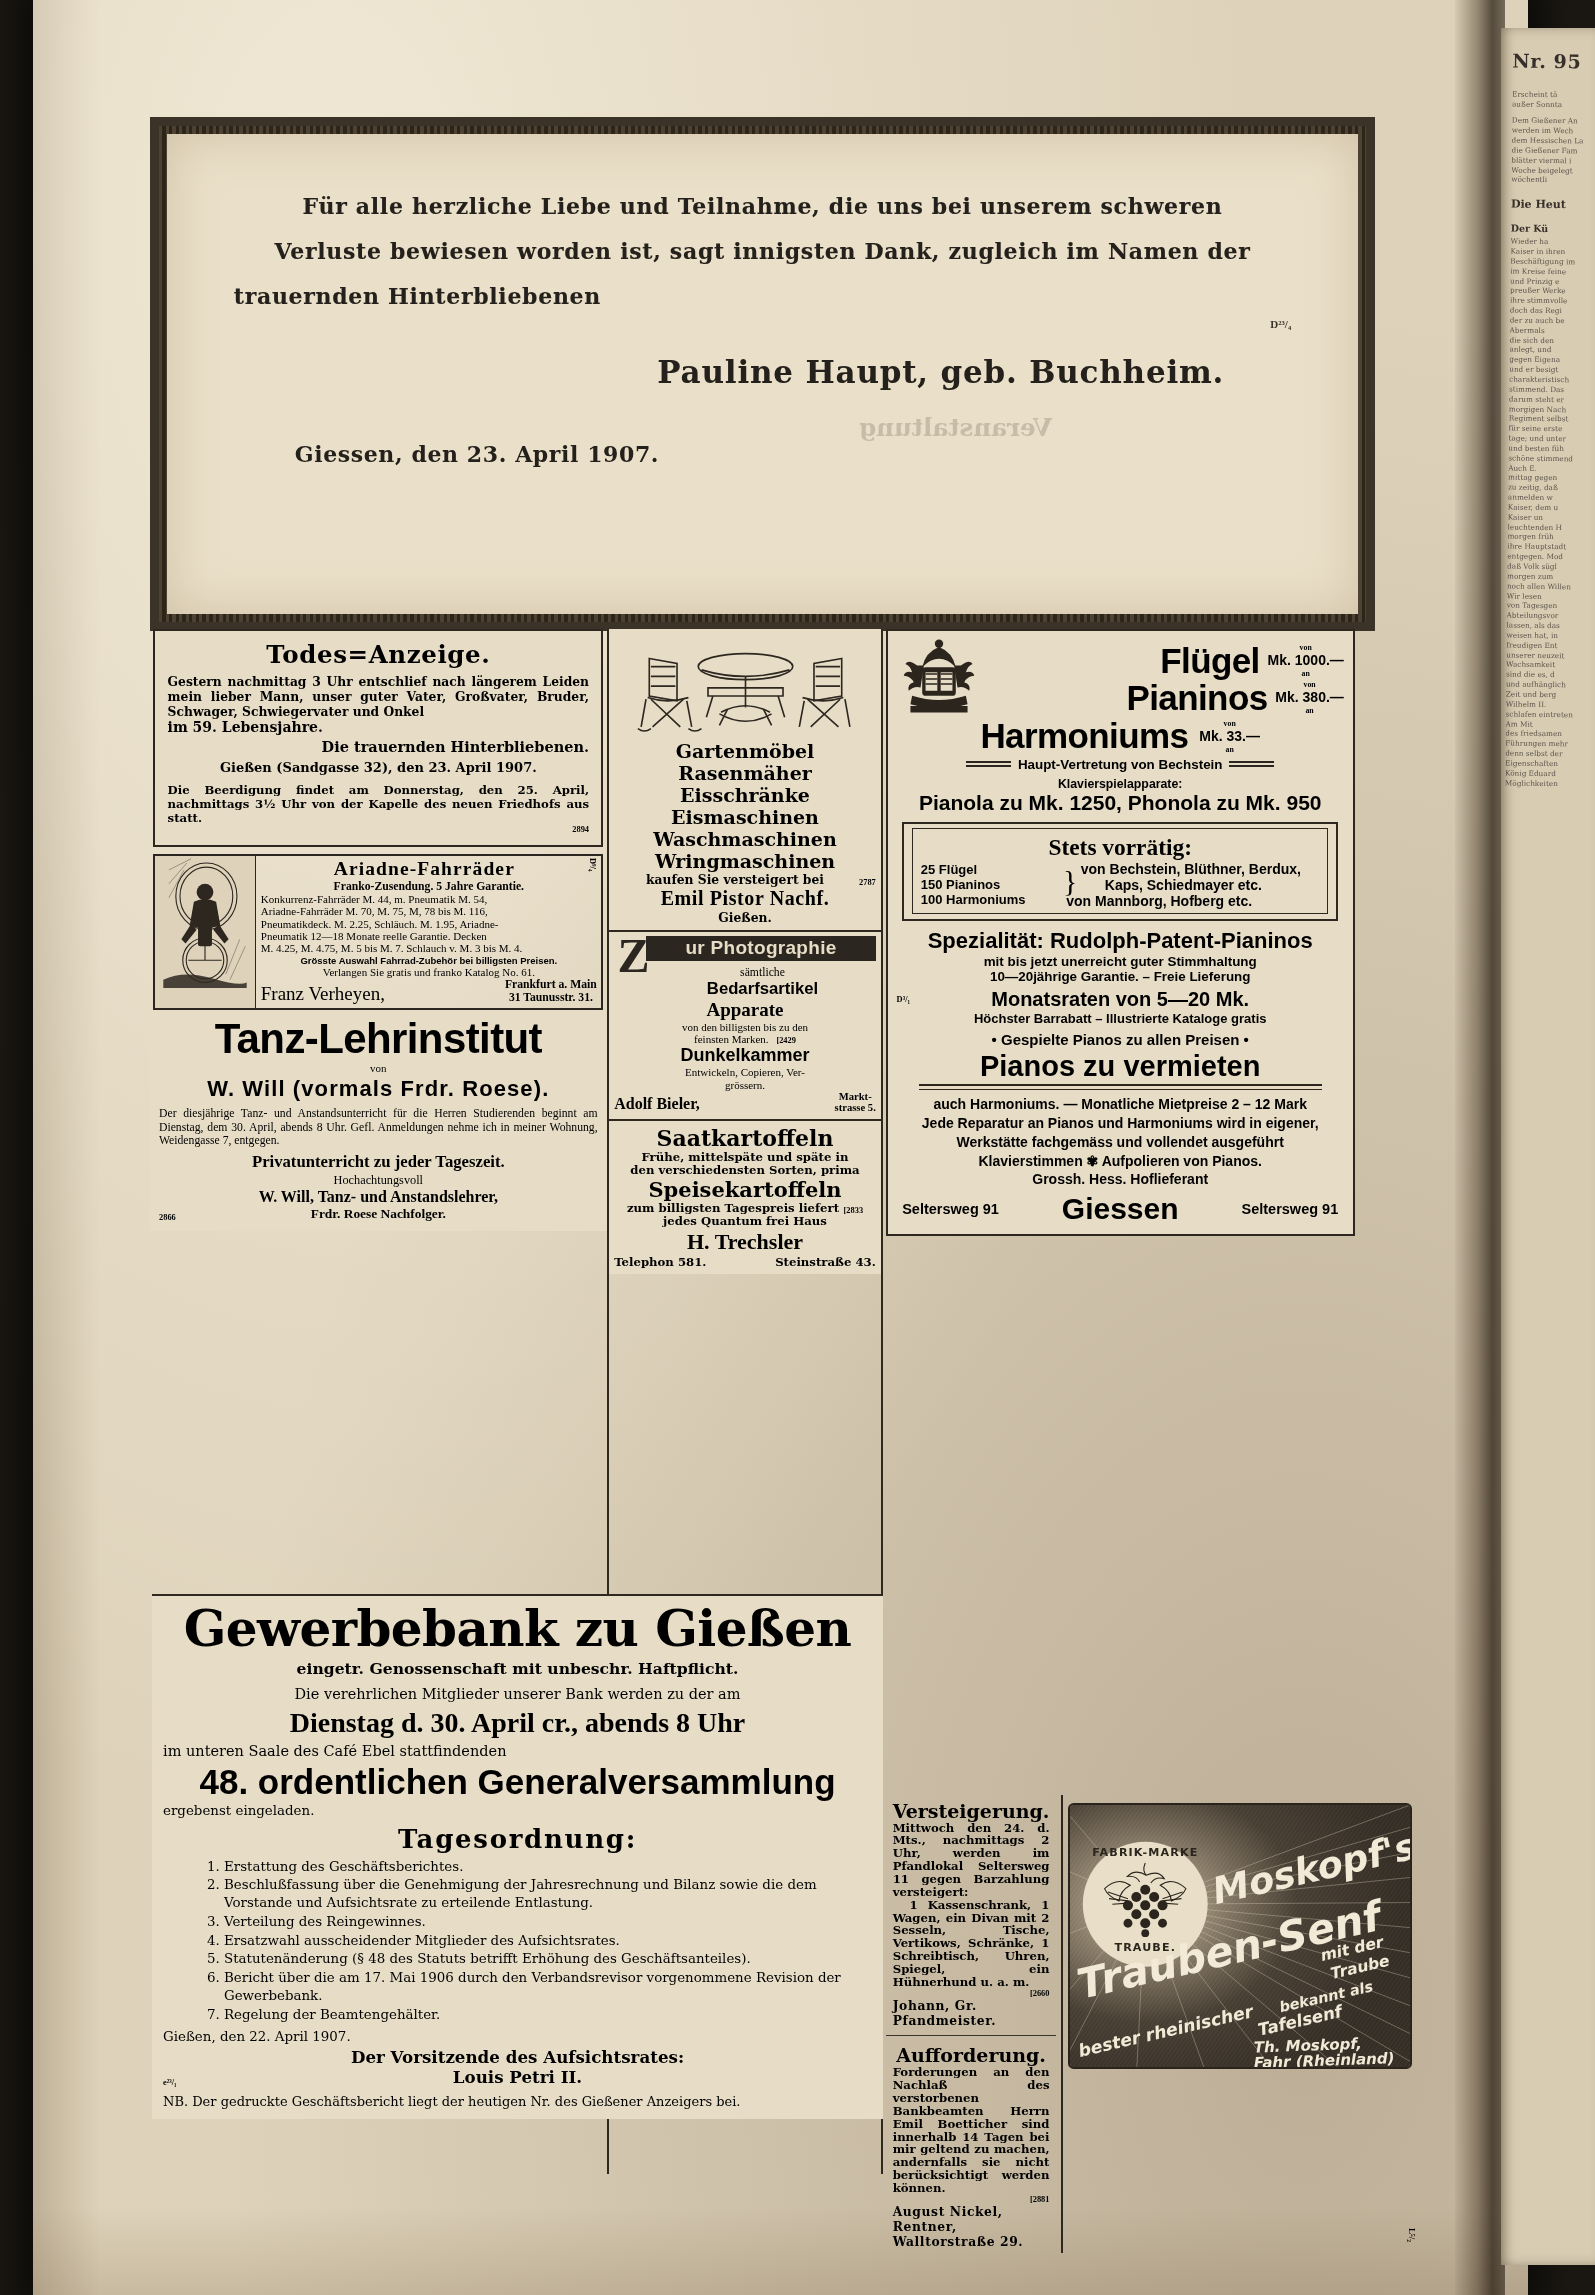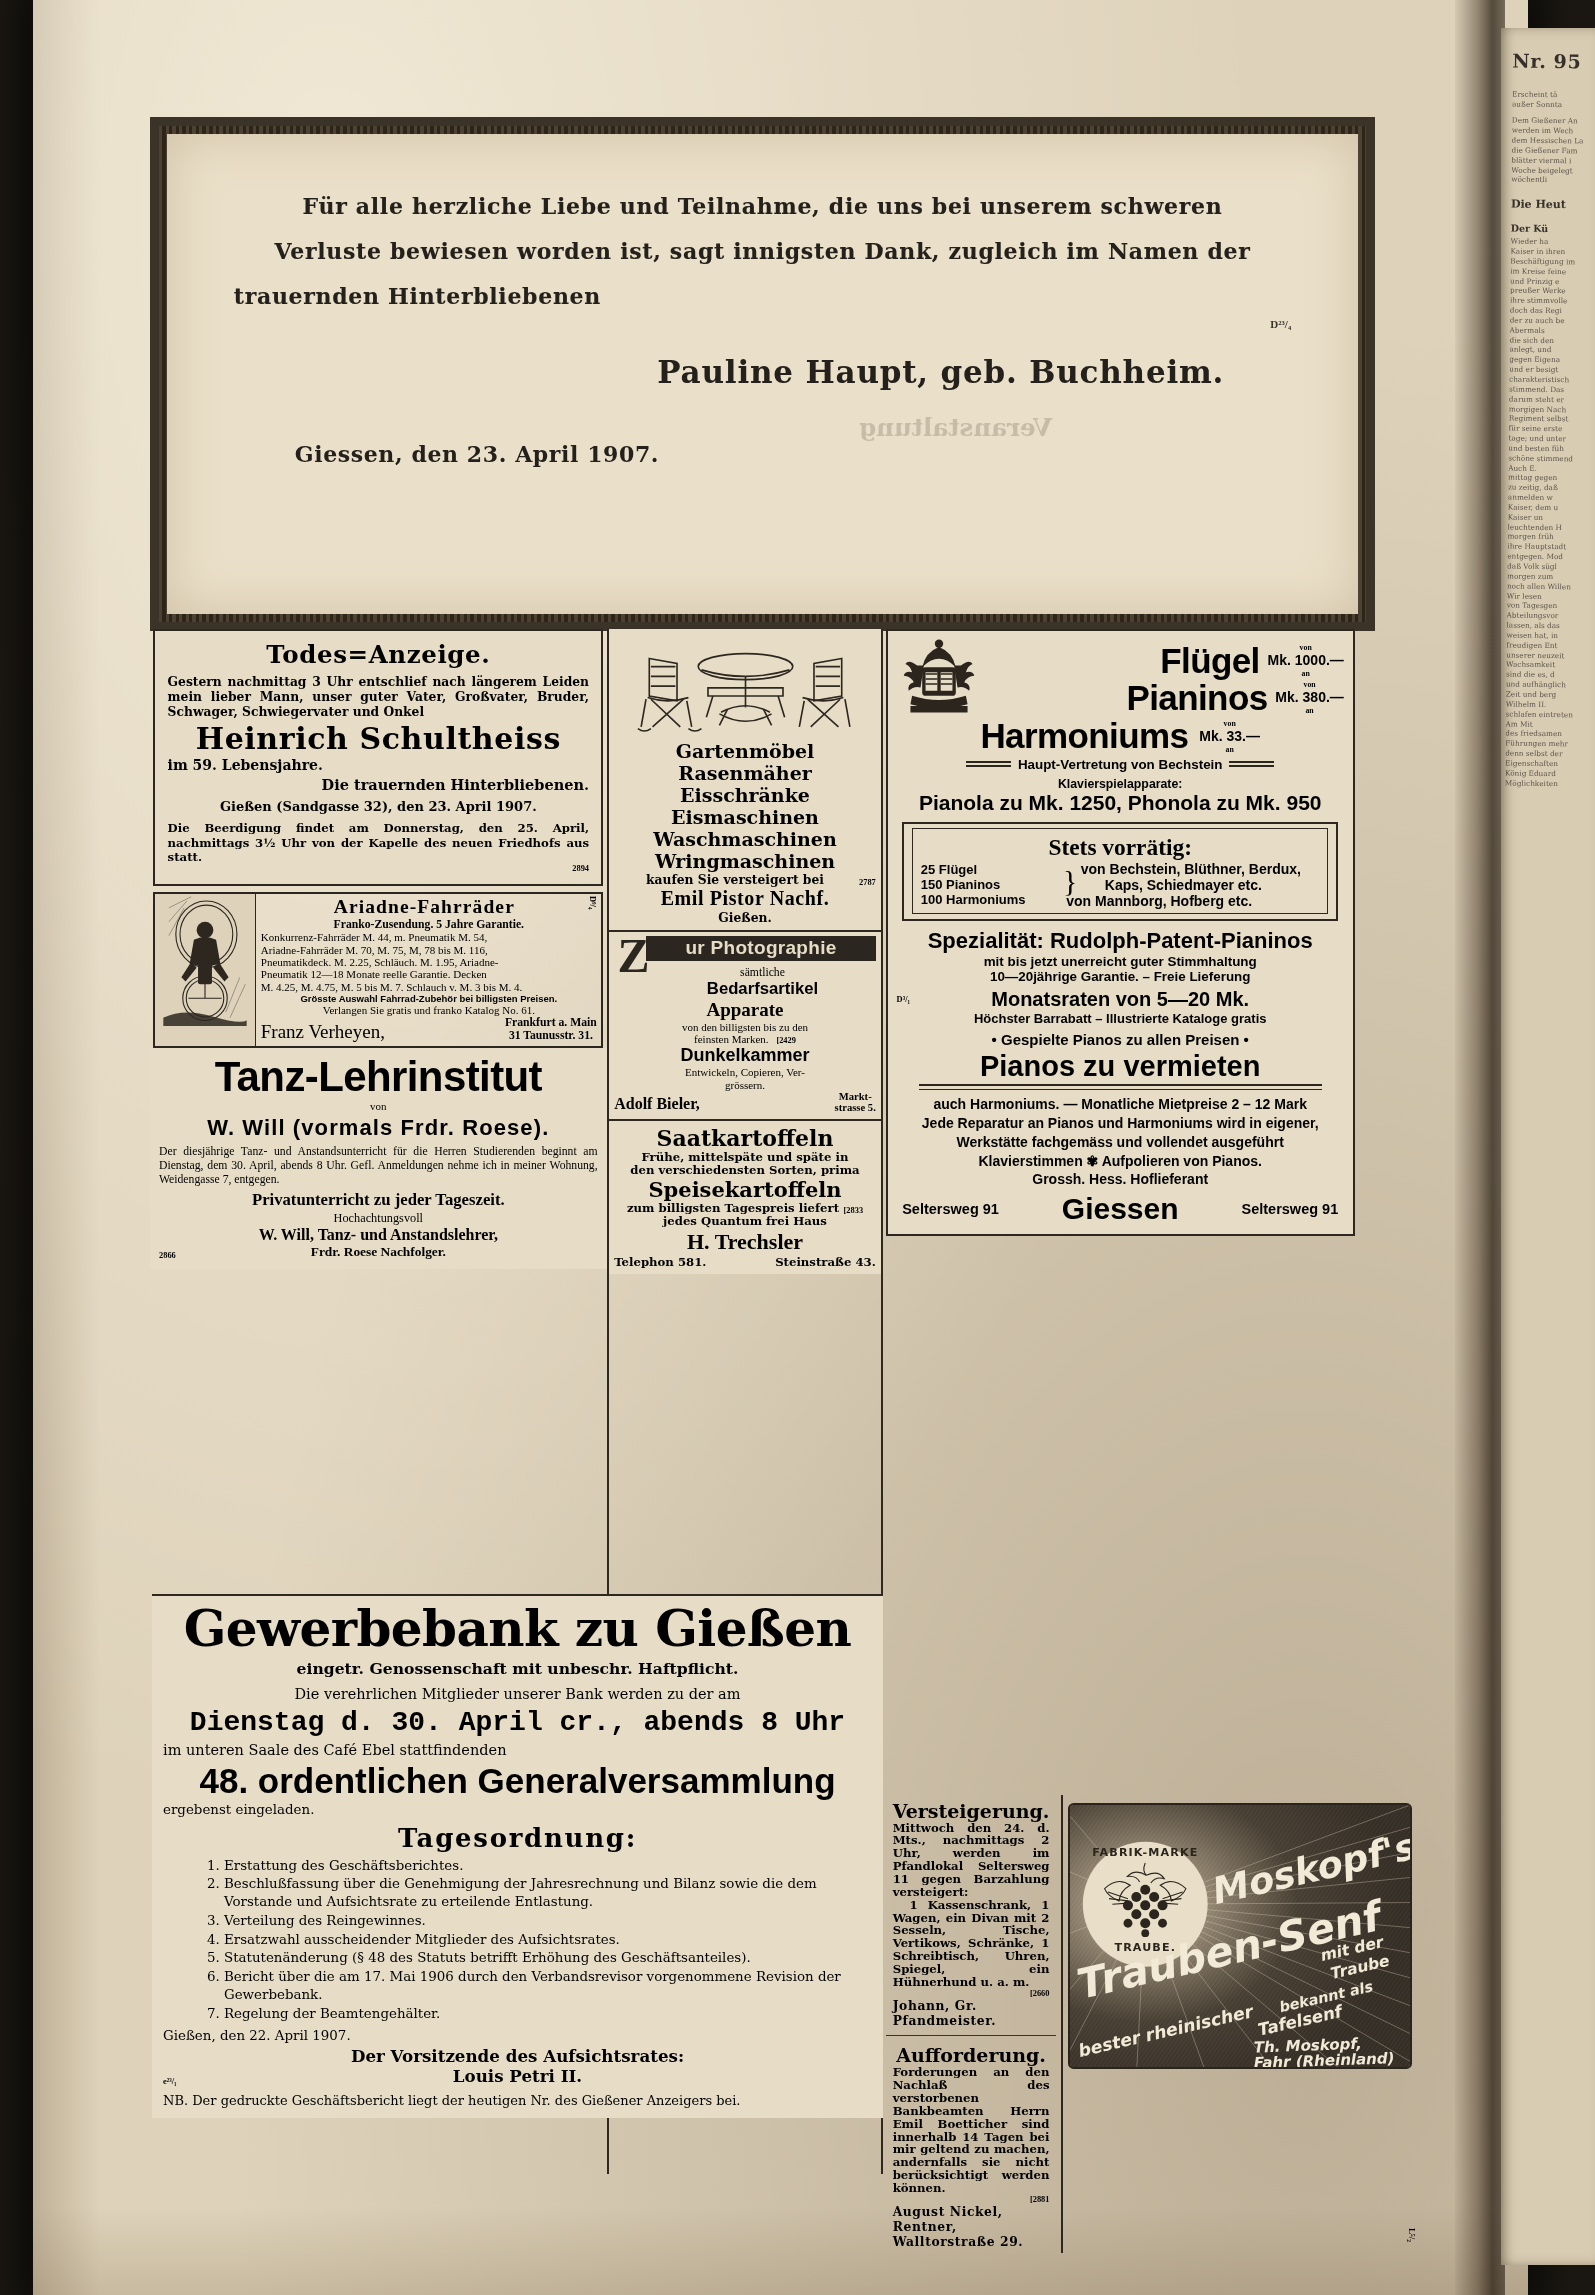--- a/index.html
+++ b/index.html
@@ -113,21 +113,21 @@
   .tz-sig{font-size:16px;font-weight:700;text-align:center;font-family:"Liberation Serif",serif;}
   .tz-sig2{font-size:13.4px;font-weight:700;text-align:center;font-family:"Liberation Serif",serif;}
   
   .gb{padding:7.8px 11px 10px;}
   .gb-h{font-size:50px;font-weight:700;text-align:center;line-height:1;
     font-family:"DejaVu Serif",serif;letter-spacing:-0.6px;}
   .gb-sub{font-size:15.6px;font-weight:700;text-align:center;margin-top:5.6px;
     font-family:"DejaVu Serif",serif;}
   .gb-p{font-size:14.5px;text-align:center;margin-top:7.8px;font-family:"DejaVu Serif",serif;}
   .gb-date{font-size:28px;font-weight:700;text-align:center;margin:4.5px 0;
-    font-family:Liberation Mono, monospace;}
+    font-family:Liberation Serif, serif;}
   .gb-p2{font-size:14.5px;font-family:"DejaVu Serif",serif;}
   .gb-gv{font-size:35px;font-weight:700;text-align:center;line-height:1.05;
     font-family:"Liberation Sans",sans-serif;margin:4.5px 0 2.2px;}
   .gb-inv{font-size:13.4px;font-family:"DejaVu Serif",serif;}
   .gb-to{font-size:26px;font-weight:700;text-align:center;margin:6.7px 0 3.3px;
     font-family:"DejaVu Serif",serif;letter-spacing:1.7px;}
   .gb-ol{font-size:13.4px;line-height:1.32;font-family:"DejaVu Serif",serif;
     margin:0 0 0 61px;padding:0;}
   .gb-ol li{margin-bottom:1.1px;}
   .gb-dt{font-size:13.4px;font-family:"DejaVu Serif",serif;margin-top:5.6px;}
@@ -219,21 +219,20 @@
     </div>
   </div>
 
   <div class="grid">
 
     <div class="colA">
 
       <div class="cell ta blackbox" style="margin:0 3.3px;">
         <div class="ta-h">Todes=Anzeige.</div>
         <div class="ta-p">Gestern nachmittag 3 Uhr entschlief nach längerem Leiden mein lieber Mann, unser guter Vater, Großvater, Bruder, Schwager, Schwiegervater und Onkel</div>
-        <div class="ta-name">Heinrich Schultheiss</div>
         <div class="ta-age">im 59. Lebensjahre.</div>
         <div class="ta-surv">Die trauernden Hinterbliebenen.</div>
         <div class="ta-place">Gießen (Sandgasse 32), den 23. April 1907.</div>
         <div class="ta-fun">Die Beerdigung findet am Donnerstag, den 25. April, nachmittags 3½ Uhr von der Kapelle des neuen Friedhofs aus statt.</div>
         <div class="r refnum">2894</div>
       </div>
 
       <div style="height:6.7px"></div>
 
       <div class="ari" style="margin:0 3.3px;">

